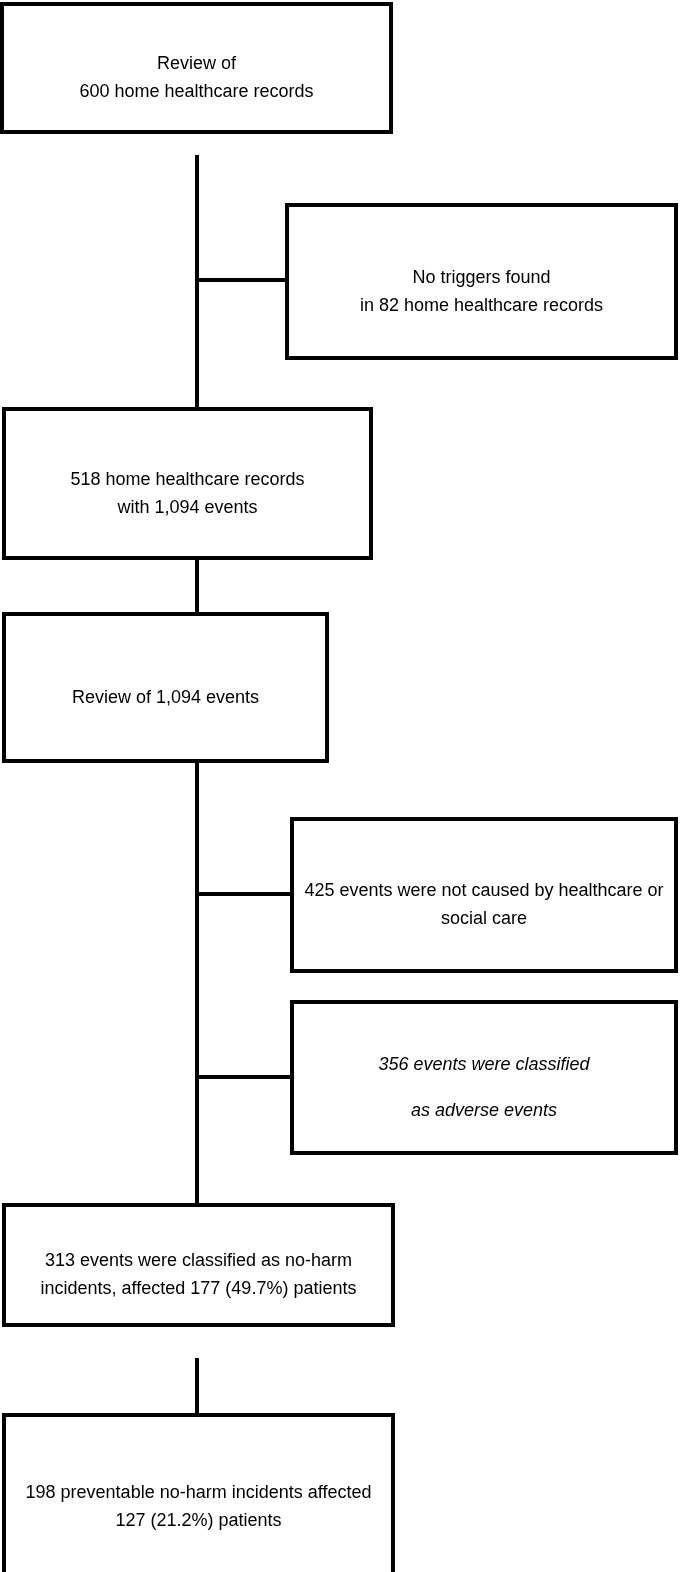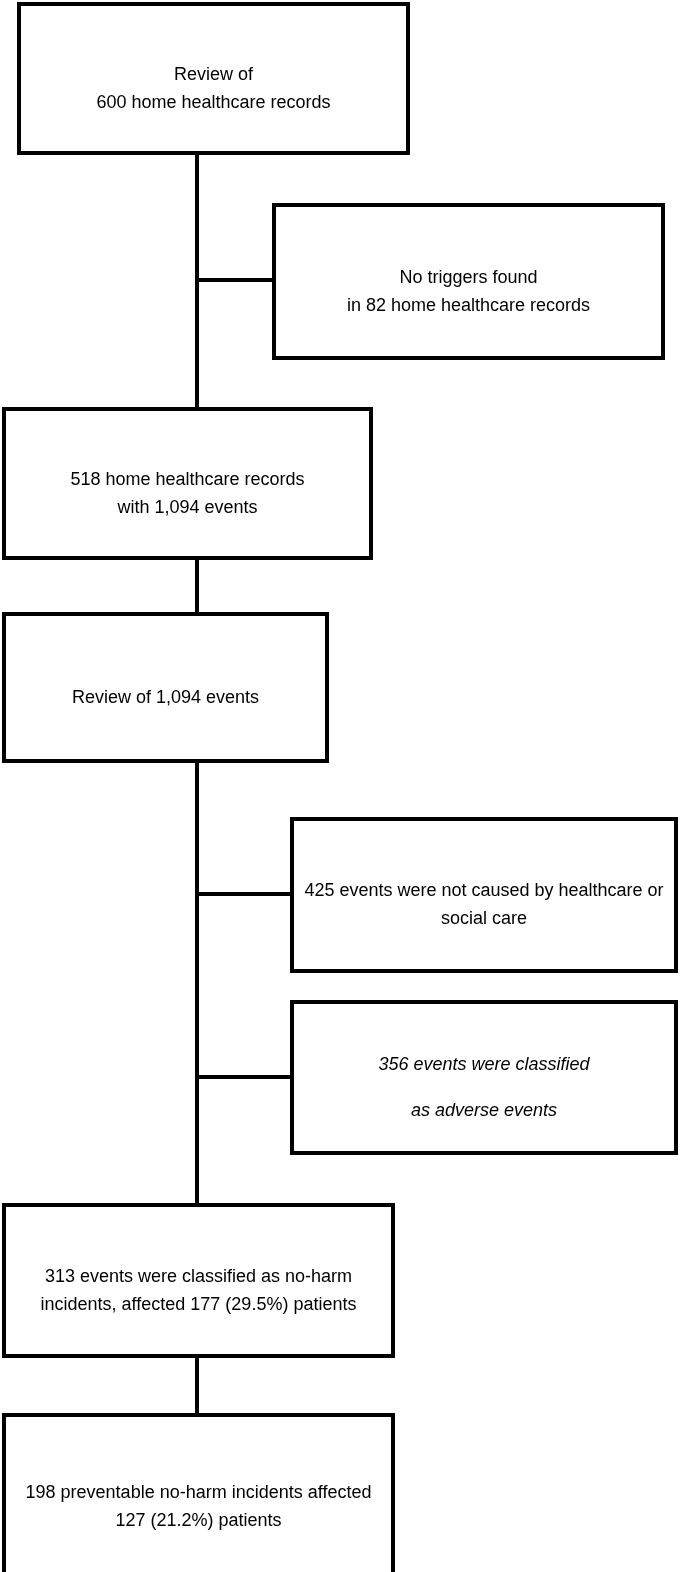--- a/index.html
+++ b/index.html
@@ -38,27 +38,27 @@
   }
   .gap .line {
     line-height: 46px;
   }
   .conn {
     position: absolute;
     background: #000000;
   }
 
   
-  #box-review-600   { left: 17px;   top: 2px;    width: 393px; height: 153px; }
-  #box-no-triggers  { left: 272px; top: 203px;  width: 393px; height: 157px; }
+  #box-review-600   { left: 0;   top: 2px;    width: 393px; height: 132px; }
+  #box-no-triggers  { left: 285px; top: 203px;  width: 393px; height: 157px; }
   #box-records-518  { left: 2px;   top: 407px;  width: 371px; height: 153px; }
   #box-review-events{ left: 2px;   top: 612px;  width: 327px; height: 151px; }
   #box-not-caused   { left: 290px; top: 817px;  width: 388px; height: 156px; align-items: center; }
   #box-adverse      { left: 290px; top: 1000px; width: 388px; height: 155px; font-style: italic; }
-  #box-no-harm      { left: 2px;   top: 1203px; width: 393px; height: 155px; }
+  #box-no-harm      { left: 2px;   top: 1203px; width: 393px; height: 124px; }
   #box-preventable  { left: 2px;   top: 1413px; width: 393px; height: 167px; }
 
   
   #conn-v1 { left: 195px; top: 155px;  width: 4px;  height: 252px; }
   #conn-h1 { left: 195px; top: 278px;  width: 90px; height: 4px; }
   #conn-v2 { left: 195px; top: 560px;  width: 4px;  height: 52px; }
   #conn-v3 { left: 195px; top: 763px;  width: 4px;  height: 440px; }
   #conn-h2 { left: 195px; top: 892px;  width: 95px; height: 4px; }
   #conn-h3 { left: 195px; top: 1075px; width: 95px; height: 4px; }
   #conn-v4 { left: 195px; top: 1358px; width: 4px;  height: 55px; }
@@ -113,21 +113,21 @@
   <div class="box gap" id="box-adverse">
     <div class="box-text">
       <div class="line">356 events were classified</div>
       <div class="line">as adverse events</div>
     </div>
   </div>
 
   <div class="box" id="box-no-harm">
     <div class="box-text">
       <div class="line">313 events were classified as no-harm</div>
-      <div class="line">incidents, affected 177 (29.5%) patients</div>
+      <div class="line">incidents, affected 177 (49.7%) patients</div>
     </div>
   </div>
 
   <div class="box" id="box-preventable">
     <div class="box-text">
       <div class="line">198 preventable no-harm incidents affected</div>
       <div class="line">127 (21.2%) patients</div>
     </div>
   </div>
 

